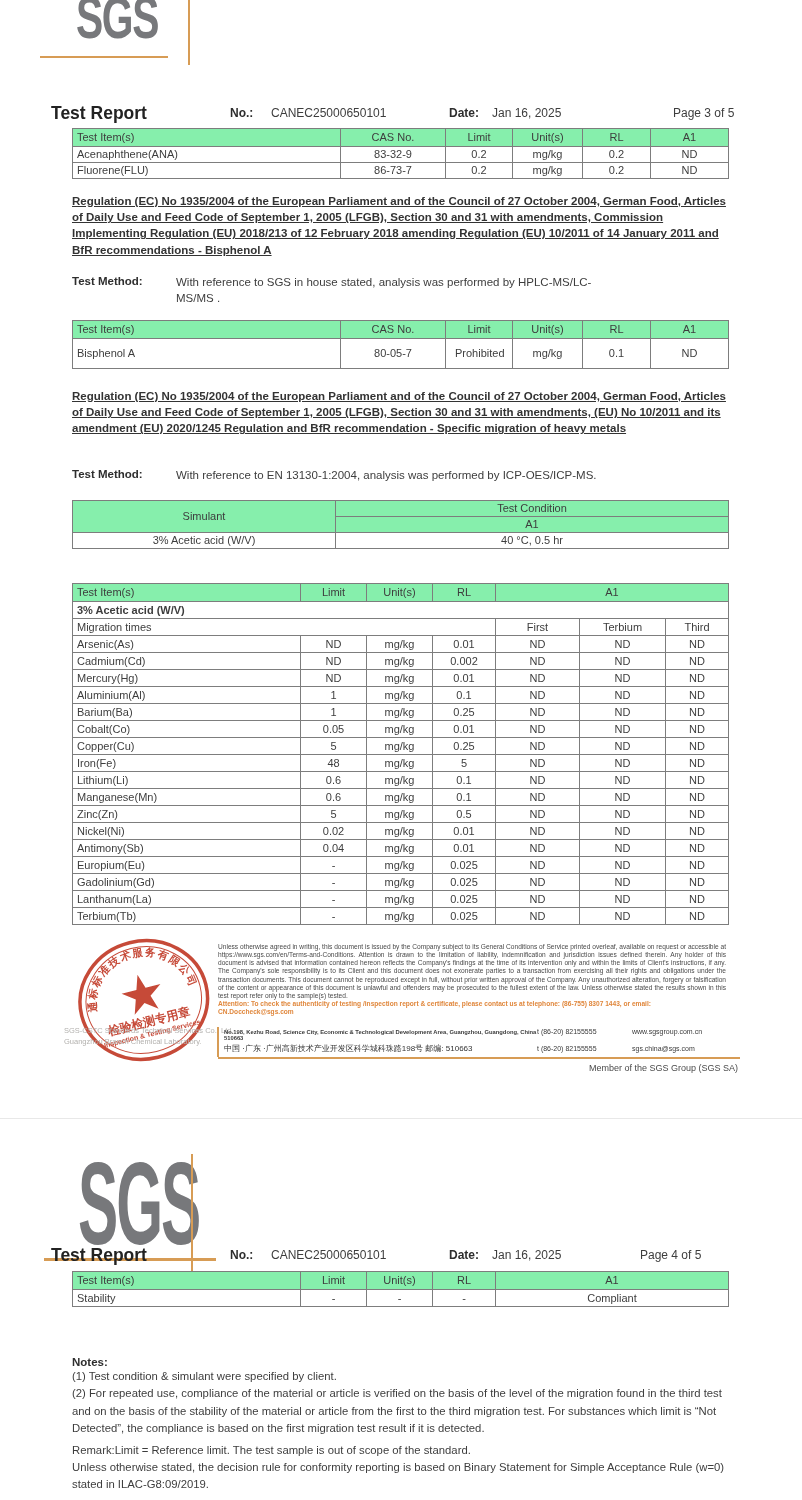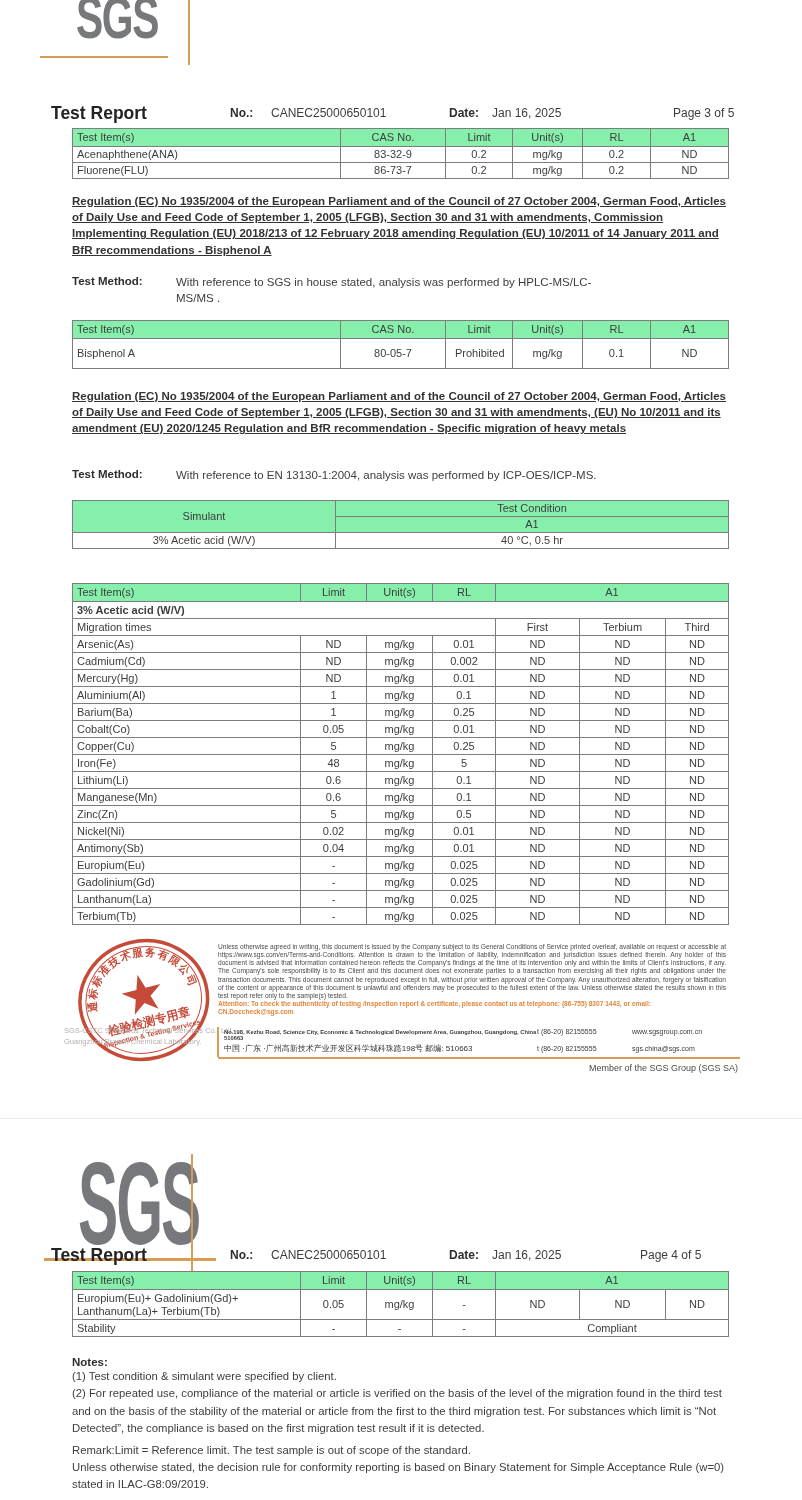--- a/index.html
+++ b/index.html
@@ -418,29 +418,20 @@
     <thead>
         <tr>
       <th>Test Item(s)</th>
       <th class="cc">Limit</th>
       <th class="cc">Unit(s)</th>
       <th class="cc">RL</th>
       <th class="cc" colspan="3">A1</th>
     </tr>
       </thead>
     <tbody>
-      <tr style="height:30px;">
-        <td class="cl">Europium(Eu)+ Gadolinium(Gd)+ Lanthanum(La)+ Terbium(Tb)</td>
-        <td class="cc">0.05</td>
-        <td class="cc">mg/kg</td>
-        <td class="cc">-</td>
-        <td class="cc">ND</td>
-        <td class="cc">ND</td>
-        <td class="cc">ND</td>
-      </tr>
       <tr class="h16">
         <td class="cl">Stability</td>
         <td class="cc">-</td>
         <td class="cc">-</td>
         <td class="cc">-</td>
         <td class="cc" colspan="3">Compliant</td>
       </tr>
     </tbody>
   </table>
 

